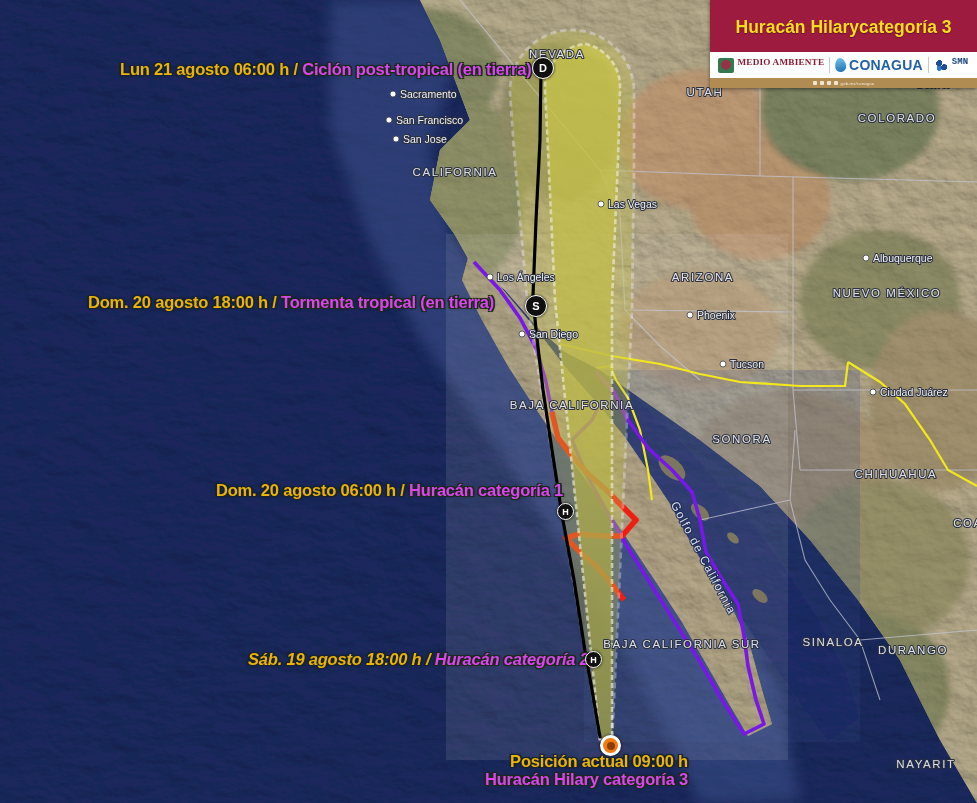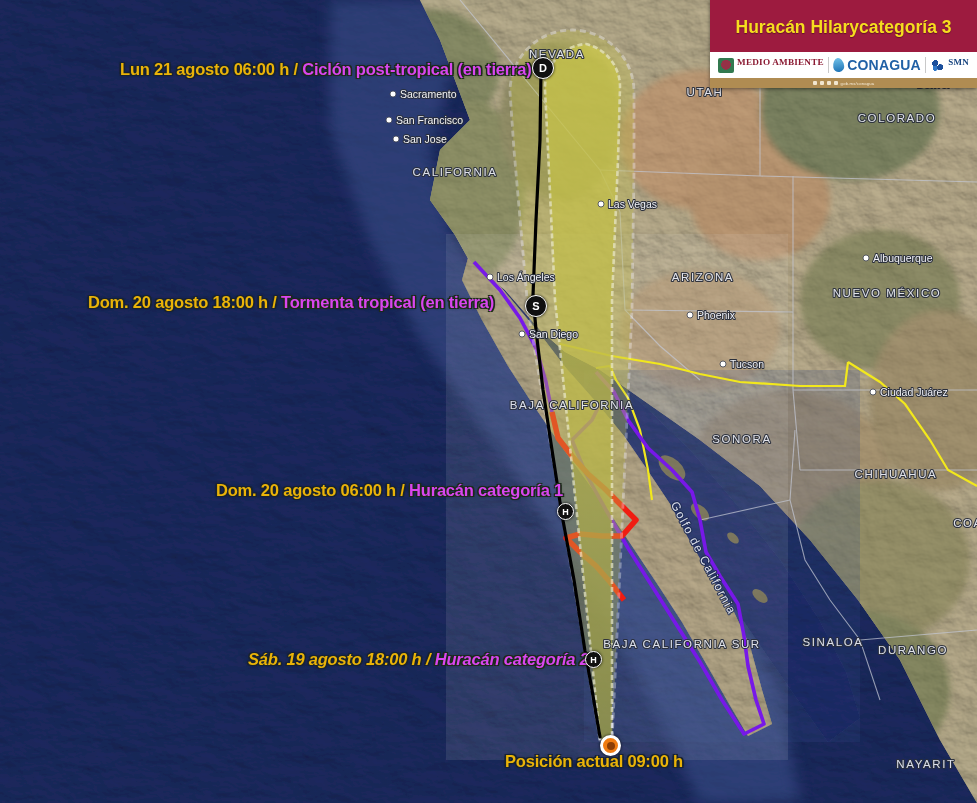--- a/index.html
+++ b/index.html
@@ -122,21 +122,21 @@
   }
   .logo-text {
     font-family: "Liberation Serif", serif;
     font-weight: bold;
     color: #8b1b33;
     font-size: 9.2px;
     letter-spacing: .2px;
     line-height: 1;
   }
   .logo-text.blue { color: #2161a6; font-family: "Liberation Sans", sans-serif; font-size: 14px; }
-  .logo-text.navy { color: #17447f; font-family: Liberation Serif, serif; font-size: 9px; }
+  .logo-text.navy { color: #17447f; font-family: Liberation Mono, monospace; font-size: 9px; }
   #banner-footer {
     background: #b08c52;
     height: 10px;
     display: flex; align-items: center; justify-content: center;
     gap: 3px;
   }
   #banner-footer .soc {
     width: 4px; height: 4px;
     background: #f2e6cf;
     border-radius: 1px;
@@ -387,20 +387,21 @@
       <div class="marker" style="left: 525px; top: 295px;">S</div>
       <div class="track-label" style="left: 196px; top: 481px;"><span class="white">Dom. 20 agosto 06:00 h /</span> <span class="yellow">Huracán categoría 1</span></div>
       <div class="marker small" style="left: 557px; top: 503px;">H</div>
       <div class="track-label" style="left: 228px; top: 650px; font-style: italic;"><span class="white">Sáb. 19 agosto 18:00 h /</span> <span class="yellow">Huracán categoría 2</span></div>
       <div class="marker small" style="left: 585px; top: 651px;">H</div>
     </div>
 
   <div class="marker current" id="current-marker" style="left: 600px; top: 735px;"></div>
   <div class="track-label centered" id="current-label" style="left: 485px; top: 752px;">
     <span class="white">Posición actual 09:00 h</span><br>
+    <span class="yellow">Huracán Hilary categoría 3</span>
   </div>
 
   <div id="banner">
     <div id="banner-title-bar">
       <div class="line">Huracán Hilary</div>
       <div class="line">categoría 3</div>
     </div>
     <div id="banner-logos">
       <div class="logo-group">
         <span class="logo-eagle"></span>

